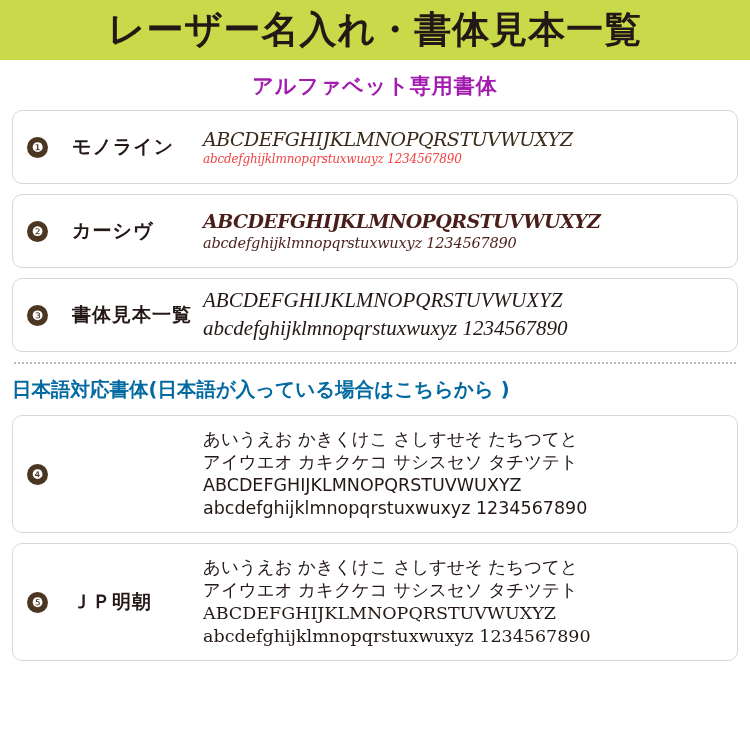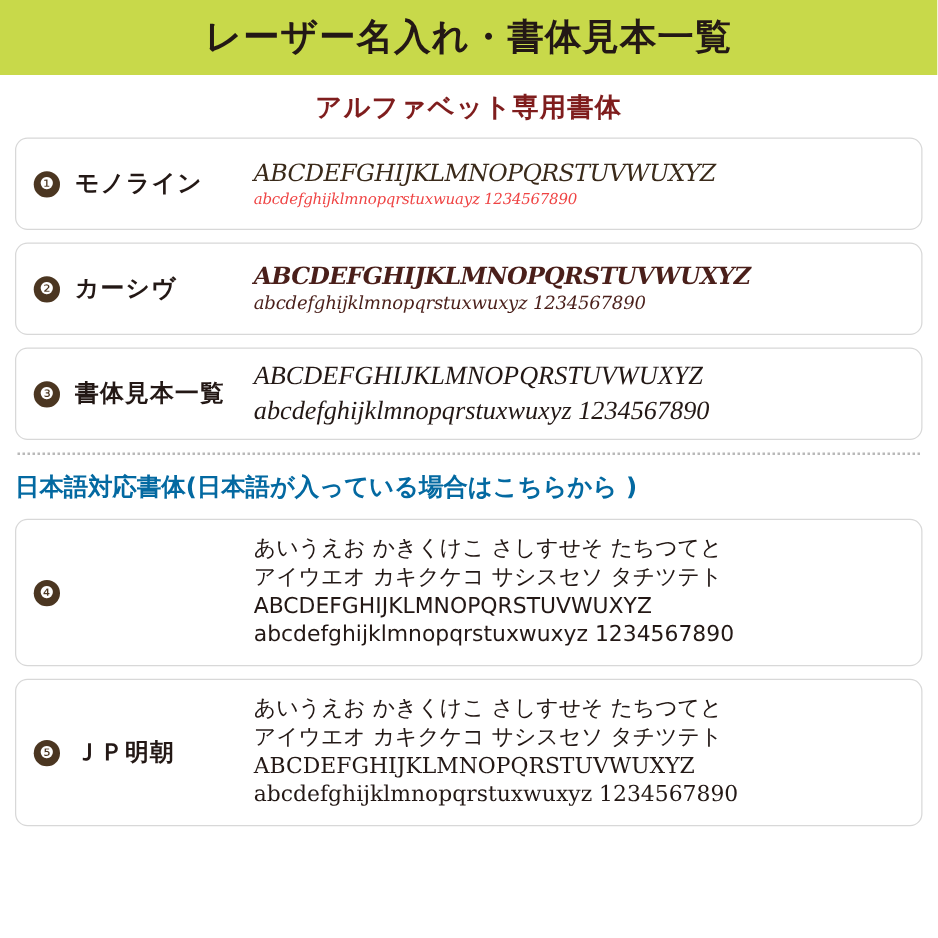--- a/index.html
+++ b/index.html
@@ -23,33 +23,33 @@
 
   
   .header {
     height: 60px;
     background: #c8d94a;
     display: flex;
     align-items: center;
     justify-content: center;
   }
   .header-title {
-    font-size: 29px;
+    font-size: 37px;
     font-weight: bold;
     color: #231815;
     letter-spacing: 1px;
     font-family: Liberation Sans, sans-serif;
   }
 
   
   .section-heading {
     text-align: center;
     font-size: 21px;
     font-weight: bold;
-    color: #7f1d1d;
+    color: #a21caf;
     padding: 12px 0 10px 0;
     letter-spacing: 1px;
     font-family: "DejaVu Sans", "Liberation Sans", sans-serif;
   }
   .section-heading-left {
     text-align: left;
     font-size: 19.5px;
     font-weight: bold;
     color: #0369a1;
     padding: 12px 0 12px 12px;
@@ -93,21 +93,21 @@
     color: #ffffff;
     font-size: 13px;
     display: flex;
     align-items: center;
     justify-content: center;
     flex: 0 0 21px;
     font-family: "DejaVu Sans", "Liberation Sans", sans-serif;
     line-height: 1;
   }
   .label-text {
-    margin-left: 12px;
+    margin-left: 24px;
     font-size: 19px;
     font-weight: bold;
     color: #231815;
     letter-spacing: 1px;
     font-family: "DejaVu Sans", "Liberation Sans", sans-serif;
   }
   .sample {
     flex: 1 1 auto;
     padding-right: 8px;
     color: #231815;

